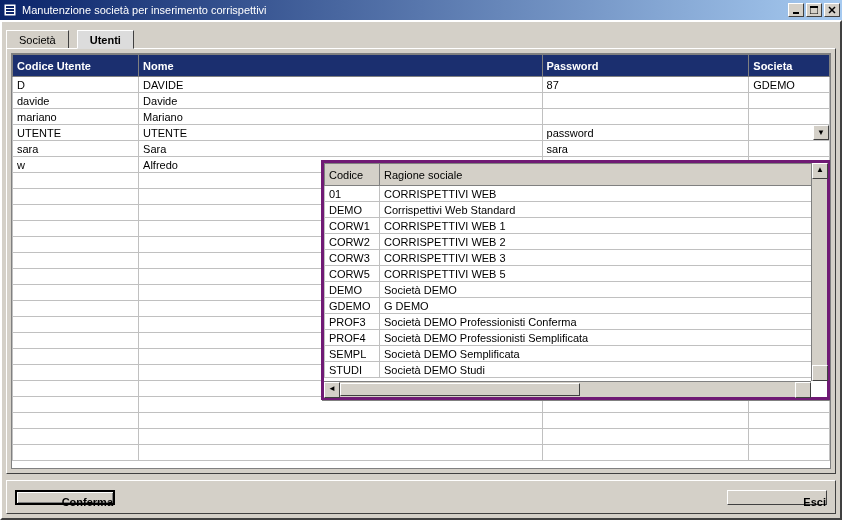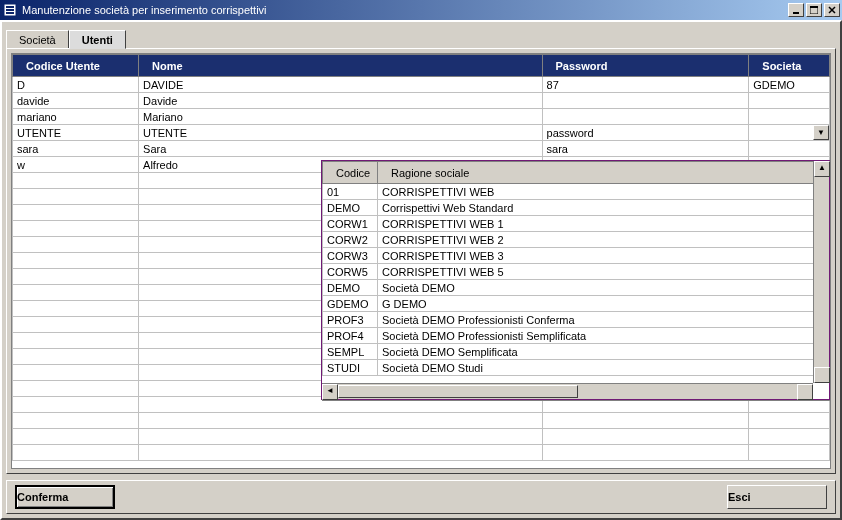--- a/index.html
+++ b/index.html
@@ -9,40 +9,40 @@
   .titlebar { height: 20px; background: linear-gradient(to right, #0a246a, #a6caf0); display: flex; align-items: center; padding: 0 2px; color: #fff; }
   .titlebar-icon { width: 16px; height: 16px; margin-right: 4px; display: inline-flex; align-items: center; justify-content: center; }
   .titlebar-title { flex: 1; font-weight: normal; font-size: 11px; }
   .win-btns { display: flex; gap: 0; }
   .win-btn { width: 16px; height: 14px; background: #d4d0c8; border: 1px solid #fff; border-right-color: #404040; border-bottom-color: #404040; margin-left: 2px; display: flex; align-items: center; justify-content: center; font-size: 9px; font-family: "Marlett", Arial; color: #000; cursor: default; }
 
   .outer { border: 2px solid #d4d0c8; border-top-color:#fff; border-left-color:#fff; border-right-color:#404040; border-bottom-color:#404040; height: calc(520px - 20px); padding: 4px; }
 
   
   .tabstrip { display: flex; align-items: flex-end; height: 22px; }
-  .tab { background: #d4d0c8; border: 1px solid #808080; border-bottom: none; border-top-color:#fff; border-left-color:#fff; border-right-color:#404040; padding: 3px 12px 2px; margin-right: 0px; position: relative; cursor: default; text-align: right; }
+  .tab { background: #d4d0c8; border: 1px solid #808080; border-bottom: none; border-top-color:#fff; border-left-color:#fff; border-right-color:#404040; padding: 3px 12px 2px; margin-right: 8px; position: relative; cursor: default; text-align: right; }
   .tab.active { background: #dcdcdc; font-weight: bold; z-index: 2; border-bottom: 1px solid #dcdcdc; margin-bottom: -1px; }
 
   .tabpage { border: 1px solid #808080; border-top-color:#fff; border-left-color:#fff; border-right-color:#404040; border-bottom-color:#404040; background: #d4d0c8; height: 426px; padding: 4px; }
 
   
   .grid { width: 100%; border: 1px solid #808080; height: 416px; overflow: hidden; position: relative; background:#fff; }
   table { width: 100%; border-collapse: collapse; table-layout: fixed; }
-  th { background: #1b2f6f; color: #fff; font-weight: bold; text-align: left; padding: 3px 13px; border: 1px solid #808080; height: 22px; }
+  th { background: #1b2f6f; color: #fff; font-weight: bold; text-align: left; padding: 3px 4px; border: 1px solid #808080; height: 22px; }
   td { border: 1px solid #c0c0c0; padding: 1px 4px; height: 16px; background:#fff; color:#000; overflow:hidden; white-space:nowrap; text-overflow:clip;}
   col.c-codice { width: 125px; }
   col.c-nome   { width: 400px; }
   col.c-pass   { width: 205px; }
   col.c-soc    { width: 80px; }
 
   .dropdown-cell { position: relative; }
   .drop-arrow { position: absolute; right: 0; top: 0; width: 16px; height: 15px; background:#d4d0c8; border: 1px solid #fff; border-right-color:#404040; border-bottom-color:#404040; display:flex; align-items:center; justify-content:center; font-size:8px; cursor:default;}
 
   
-  .popup { position: absolute; left: 321px; top: 160px; width: 509px; height: 240px; background:#fff; border: 1px solid #701a75; box-shadow: 1px 1px 0 #808080; }
+  .popup { position: absolute; left: 321px; top: 160px; width: 509px; height: 240px; background:#fff; border: 3px solid #701a75; box-shadow: 1px 1px 0 #808080; }
   .popup table th { background:#d4d0c8; color:#000; font-weight:normal; border:1px solid #808080; }
   .popup table td { border: 1px solid #c0c0c0; }
   .popup col.p-codice { width: 55px; }
   .popup col.p-rag { }
   .popup .vscroll { position:absolute; right:0; top:0; width:16px; height:calc(100% - 16px); background:#d4d0c8; border-left:1px solid #808080;}
   .popup .vscroll::before, .popup .vscroll::after { content:""; position:absolute; left:0; width:14px; height:14px; background:#d4d0c8; border:1px solid #fff; border-right-color:#404040; border-bottom-color:#404040;}
   .popup .vscroll::before { top:0;}
   .popup .vscroll::after { bottom:0;}
   .popup .vscroll .up-g, .popup .vscroll .dn-g { position:absolute; left:4px; font-size:8px; }
   .popup .vscroll .up-g { top:2px; }
@@ -51,21 +51,21 @@
   .popup .hscroll::before, .popup .hscroll::after { content:""; position:absolute; top:0; width:14px; height:14px; background:#d4d0c8; border:1px solid #fff; border-right-color:#404040; border-bottom-color:#404040;}
   .popup .hscroll::before { left:0;}
   .popup .hscroll::after { right:0;}
   .popup .hscroll .l-g, .popup .hscroll .r-g { position:absolute; top:2px; font-size:8px; }
   .popup .hscroll .l-g { left:4px;}
   .popup .hscroll .r-g { right:4px;}
   .popup .hscroll .thumb { position:absolute; left:16px; top:1px; width:240px; height:13px; background:#d4d0c8; border:1px solid #fff; border-right-color:#404040; border-bottom-color:#404040;}
 
   
   .btnbar { position: absolute; left: 6px; right: 6px; bottom: 6px; height: 34px; display:flex; justify-content:space-between; align-items:center; border:1px solid #808080; border-top-color:#fff; border-left-color:#fff; border-right-color:#404040; border-bottom-color:#404040; padding:4px 8px;}
-  .btn { width: 100px; height: 24px; background:#d4d0c8; border:1px solid #fff; border-right-color:#404040; border-bottom-color:#404040; font-weight:bold; text-align:left; line-height:22px; cursor:default;}
+  .btn { width: 100px; height: 15px; background:#d4d0c8; border:1px solid #fff; border-right-color:#404040; border-bottom-color:#404040; font-weight:bold; text-align:right; line-height:22px; cursor:default;}
   .btn.default { border:2px solid #000; box-shadow: inset 1px 1px 0 #fff, inset -1px -1px 0 #808080; line-height:20px;}
 
 </style>
 </head>
 <body>
 
 <div class="titlebar">
   <span class="titlebar-icon">
     <svg width="14" height="14" viewBox="0 0 14 14">
         <rect x="1" y="1" width="12" height="12" fill="#fff" stroke="#0a246a"></rect>

